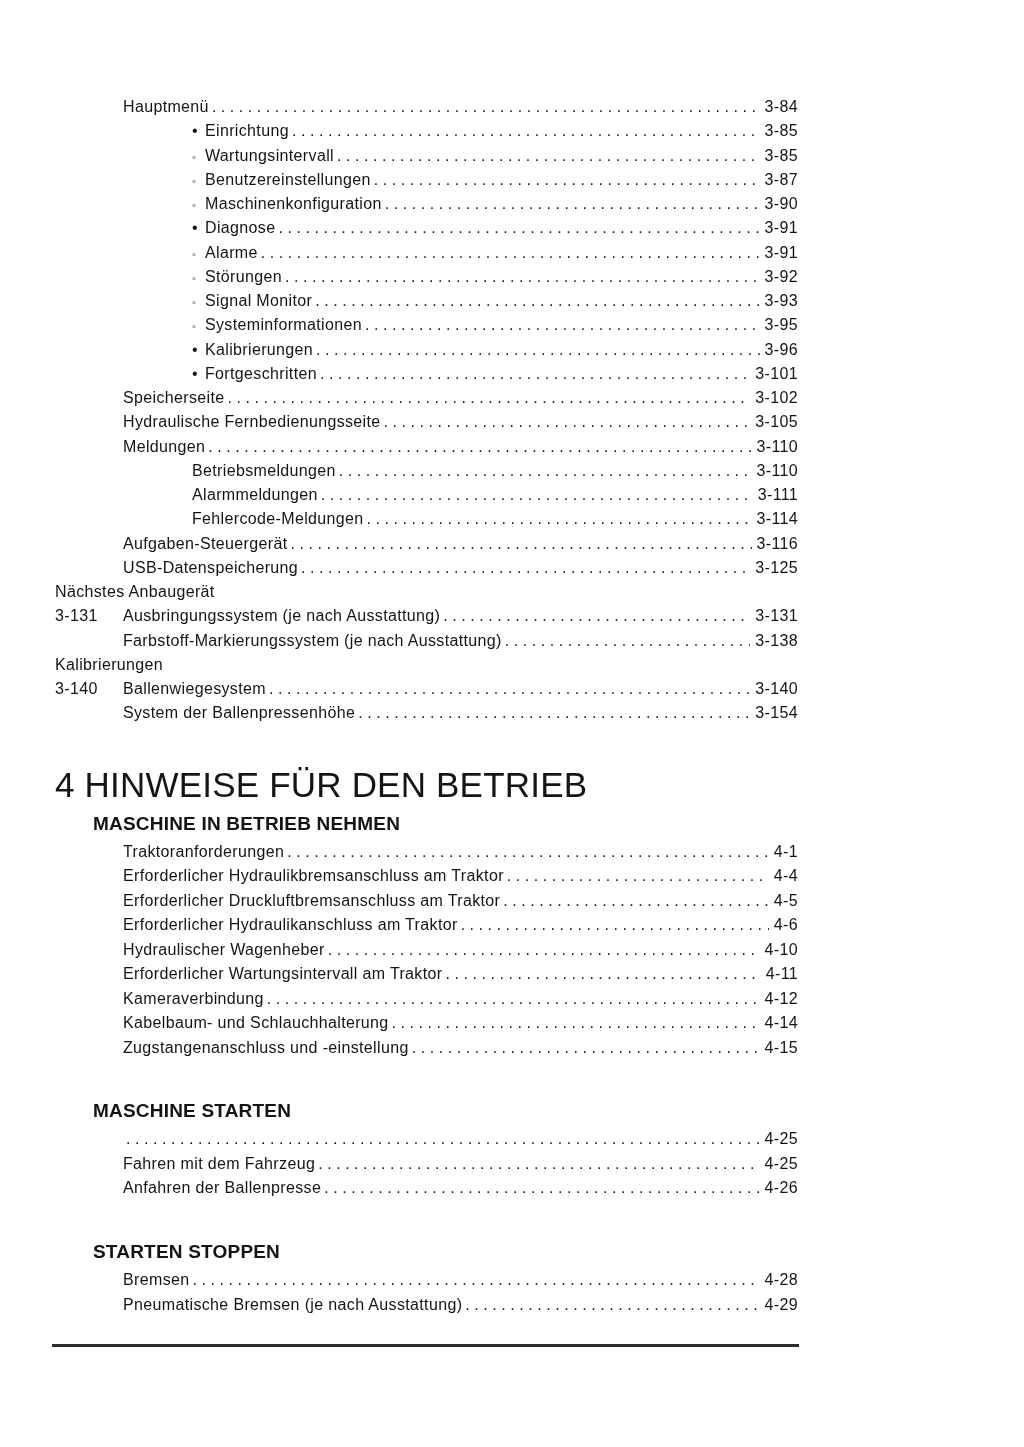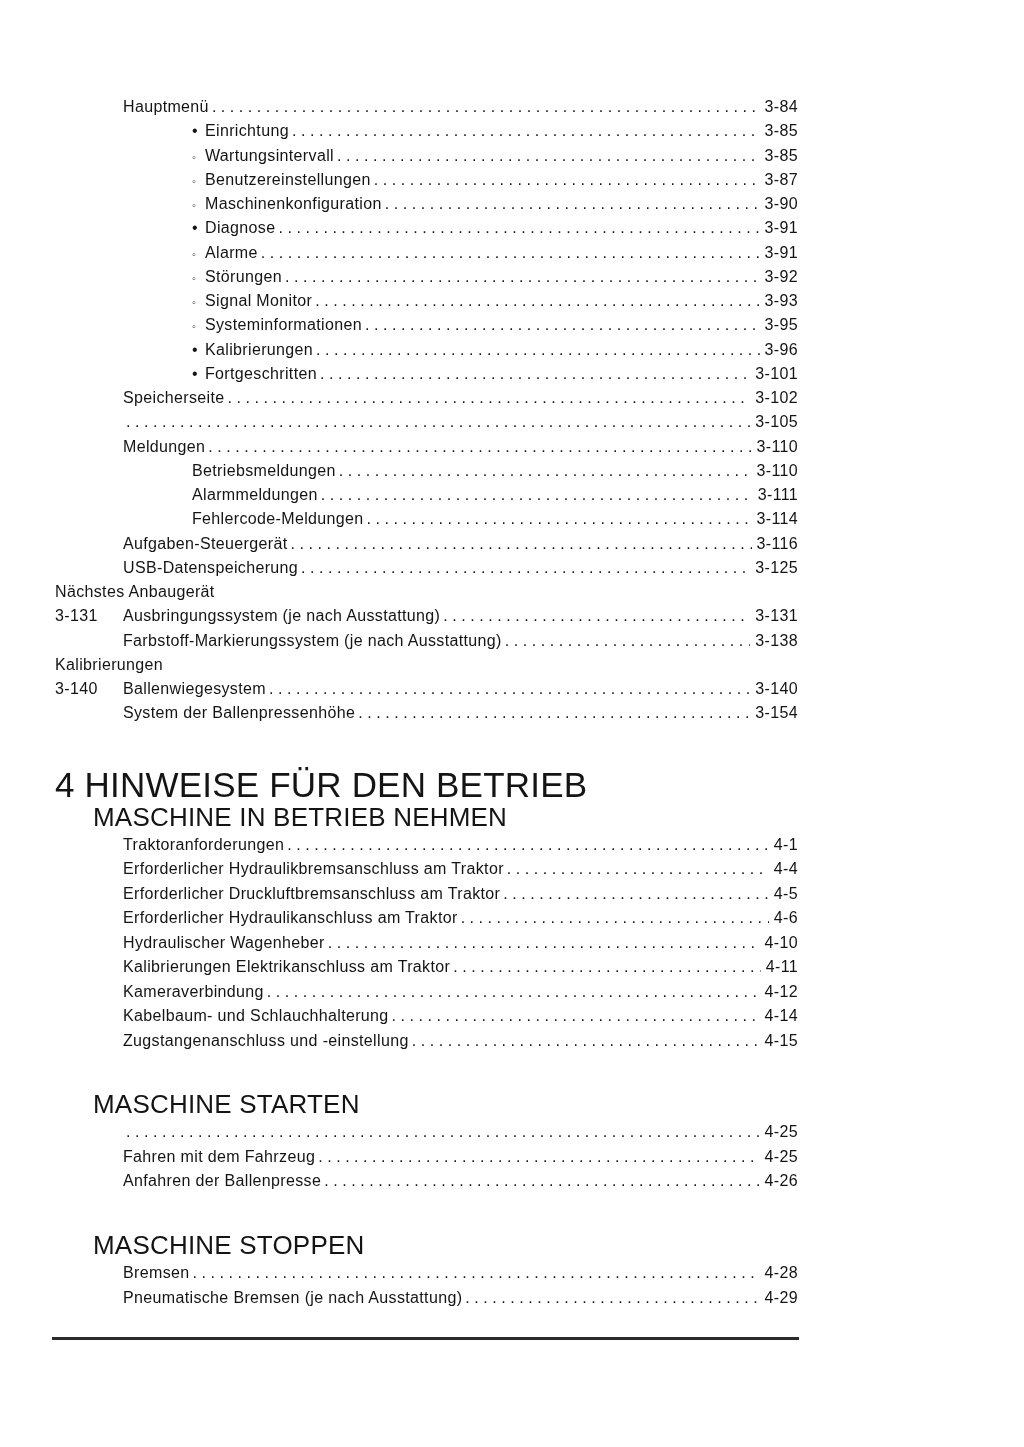--- a/index.html
+++ b/index.html
@@ -42,25 +42,25 @@
   }
   .pagenum { flex: 0 0 auto; white-space: nowrap; text-align: center; }
   h1.chapter {
     font-size: 35px;
     font-weight: 400;
     line-height: 31px;
     letter-spacing: 0.2px;
     margin: 43px 0 0 55px;
   }
   h2.section-title {
-    font-size: 26px;
-    font-weight: 400;
+    font-size: 19px;
+    font-weight: 700;
     line-height: 28.5px;
     letter-spacing: 0.2px;
-    margin: 3px 0 0 93px;
+    margin: 10px 0 0 93px;
   }
   .section-gap h2.section-title { margin-top: 37px; }
   .rows { margin-top: 2px; }
   .footer-rule {
     height: 0;
     border-top: 3px solid #2b2b2b;
     margin: 27px 93px 0 52px;
   }
 </style>
 </head>
@@ -139,20 +139,21 @@
         <span class="label">Fortgeschritten</span>
         <span class="leader"></span>
         <span class="pagenum">3-101</span>
       </div>
       <div class="toc-row lvl2">
         <span class="label">Speicherseite</span>
         <span class="leader"></span>
         <span class="pagenum">3-102</span>
       </div>
       <div class="toc-row lvl2">
+        <span class="label">Hydraulische Fernbedienungsseite</span>
         <span class="leader"></span>
         <span class="pagenum">3-105</span>
       </div>
       <div class="toc-row lvl2">
         <span class="label">Meldungen</span>
         <span class="leader"></span>
         <span class="pagenum">3-110</span>
       </div>
       <div class="toc-row lvl3">
         <span class="label">Betriebsmeldungen</span>
@@ -237,21 +238,21 @@
             <span class="label">Erforderlicher Hydraulikanschluss am Traktor</span>
             <span class="leader"></span>
             <span class="pagenum">4-6</span>
           </div>
           <div class="toc-row lvl2">
             <span class="label">Hydraulischer Wagenheber</span>
             <span class="leader"></span>
             <span class="pagenum">4-10</span>
           </div>
           <div class="toc-row lvl2">
-            <span class="label">Kalibrierungen Elektrikanschluss am Traktor</span>
+            <span class="label">Erforderlicher Wartungsintervall am Traktor</span>
             <span class="leader"></span>
             <span class="pagenum">4-11</span>
           </div>
           <div class="toc-row lvl2">
             <span class="label">Kameraverbindung</span>
             <span class="leader"></span>
             <span class="pagenum">4-12</span>
           </div>
           <div class="toc-row lvl2">
             <span class="label">Kabelbaum- und Schlauchhalterung</span>
@@ -280,21 +281,21 @@
           </div>
           <div class="toc-row lvl2">
             <span class="label">Anfahren der Ballenpresse</span>
             <span class="leader"></span>
             <span class="pagenum">4-26</span>
           </div>
         </div>
     </section>
 
     <section class="section-gap">
-      <h2 class="section-title">MASCHINE STOPPEN</h2>
+      <h2 class="section-title">STARTEN STOPPEN</h2>
       <div class="rows">
           <div class="toc-row lvl2">
             <span class="label">Bremsen</span>
             <span class="leader"></span>
             <span class="pagenum">4-28</span>
           </div>
           <div class="toc-row lvl2">
             <span class="label">Pneumatische Bremsen (je nach Ausstattung)</span>
             <span class="leader"></span>
             <span class="pagenum">4-29</span>

